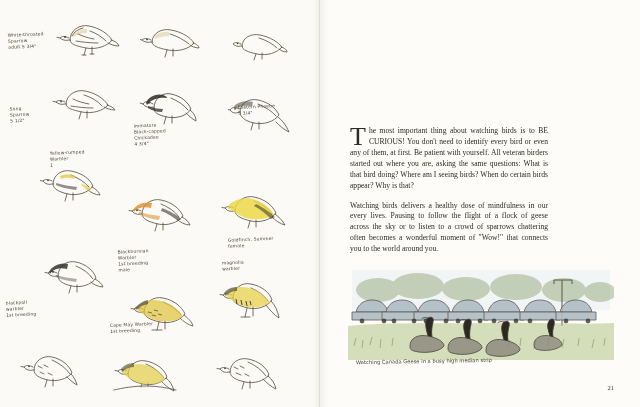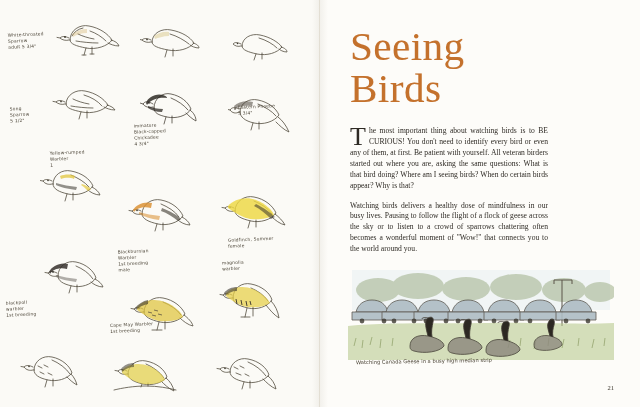--- a/index.html
+++ b/index.html
@@ -408,31 +408,27 @@
         </svg>
       </div>
 
     </div>
   </div>
 
   <div class="gutter-shadow"></div>
 
   <div class="page page-right">
 
-    <div class="title-block">
-      <div class="title-line">Seeing</div>
-      <div class="title-line second">Birds</div>
-    </div>
 
     <div class="body-col">
       <p class="para">
         <span class="dropcap">T</span><span>he most important thing about watching birds is to BE CURIOUS! You don't need to identify every bird or even any of them, at first. Be patient with yourself. All veteran birders started out where you are, asking the same questions: What is that bird doing? Where am I seeing birds? When do certain birds appear? Why is that?</span>
       </p>
       <p class="para">
-        <span>Watching birds delivers a healthy dose of mindfulness in our busy lives. Pausing to follow the flight of a flock of geese across the sky or to listen to a crowd of sparrows chattering often becomes a wonderful moment of "Wow!" that connects you to the world around you.</span>
+        <span>Watching birds delivers a healthy dose of mindfulness in our every lives. Pausing to follow the flight of a flock of geese across the sky or to listen to a crowd of sparrows chattering often becomes a wonderful moment of "Wow!" that connects you to the world around you.</span>
       </p>
     </div>
 
     <div class="photo-sketch">
       <svg width="266" height="92" viewBox="0 0 266 92">
 
         <rect x="4" y="2" width="258" height="40" fill="#e8eef2" opacity="0.55"></rect>
 
         <g fill="#9fb089" opacity="0.55">
           <ellipse cx="30" cy="22" rx="22" ry="12"></ellipse>

